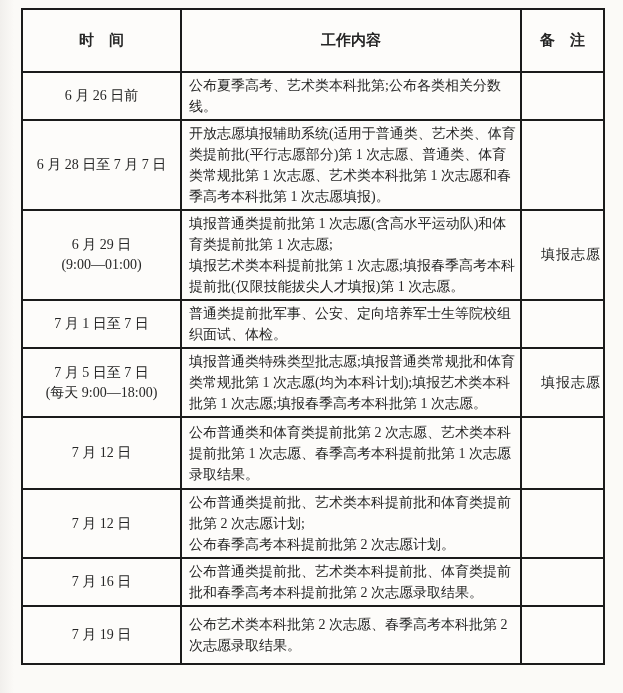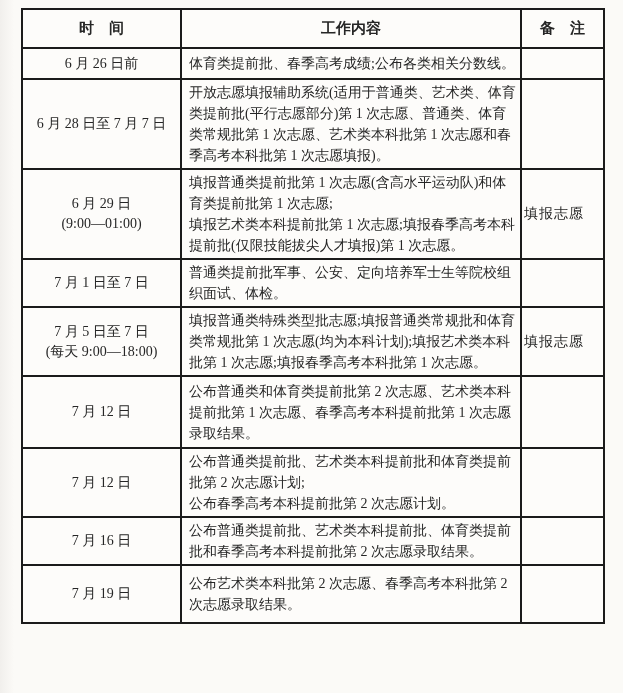--- a/index.html
+++ b/index.html
@@ -40,39 +40,39 @@
   th, td {
     border: 2px solid #1b1b1b;
     vertical-align: middle;
     overflow: hidden;
   }
   th {
     height: 29px;
     font-size: 15px;
     font-weight: 600;
     text-align: center;
-    padding: 4px;
+    padding: 16px;
     border-radius: 10px;
   }
   td.time {
     text-align: center;
     font-size: 14px;
     line-height: 20px;
     white-space: pre-line;
     padding: 1px 2px;
   }
   td.content {
     text-align: left;
     font-size: 14px;
     line-height: 21px;
     white-space: pre-line;
     padding: 2px 4px 2px 7px;
   }
   td.note {
-    text-align: left;
+    text-align: right;
     font-size: 14px;
     letter-spacing: 1px;
     padding: 0 2px;
   }
 </style>
 </head>
 <body>
 
 <div class="scan-page">
   <div class="table-wrap">
@@ -85,21 +85,21 @@
       <thead>
         <tr>
           <th>时　间</th>
           <th>工作内容</th>
           <th>备　注</th>
         </tr>
       </thead>
       <tbody>
         <tr style="height:31px">
           <td class="time">6 月 26 日前</td>
-          <td class="content">体育类提前批、春季高考成绩;公布各类相关分数线。</td>
+          <td class="content">公布夏季高考、艺术类本科批第;公布各类相关分数线。</td>
           <td class="note"></td>
         </tr>
         <tr style="height:84px">
           <td class="time">6 月 28 日至 7 月 7 日</td>
           <td class="content">开放志愿填报辅助系统(适用于普通类、艺术类、体育类提前批(平行志愿部分)第 1 次志愿、普通类、体育类常规批第 1 次志愿、艺术类本科批第 1 次志愿和春季高考本科批第 1 次志愿填报)。</td>
           <td class="note"></td>
         </tr>
         <tr style="height:88px">
           <td class="time">6 月 29 日
 (9:00—01:00)</td>

